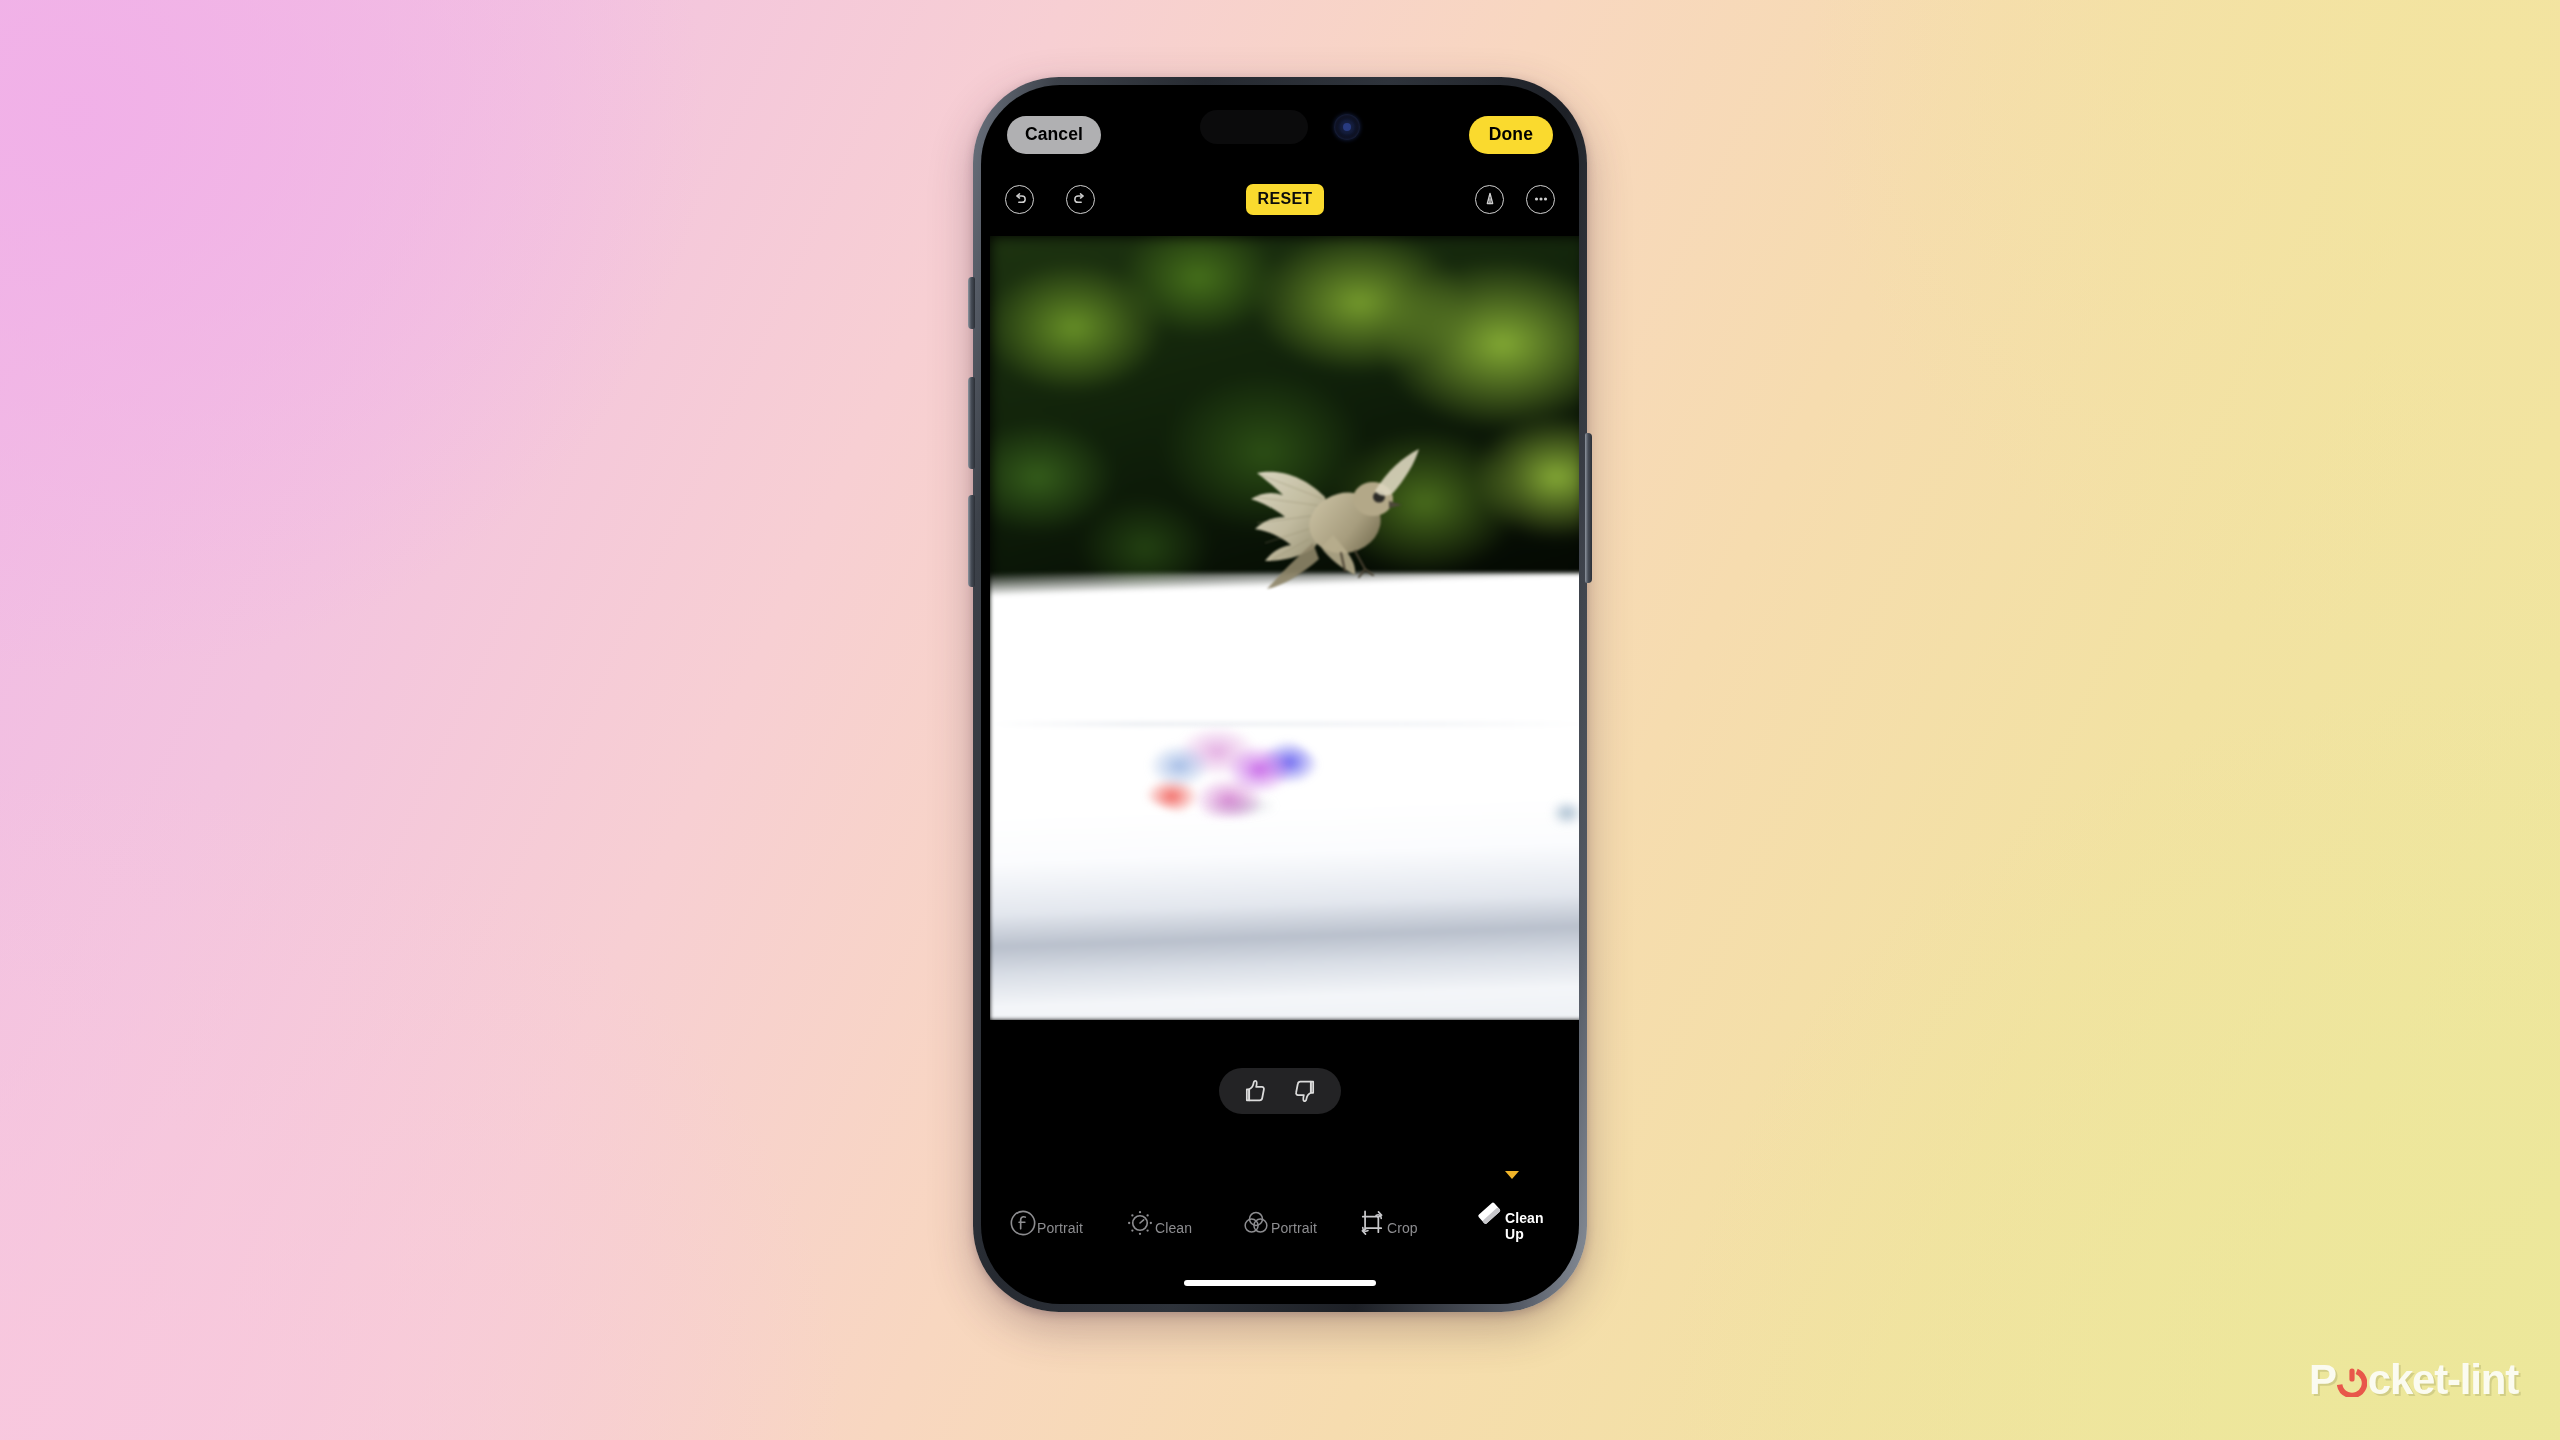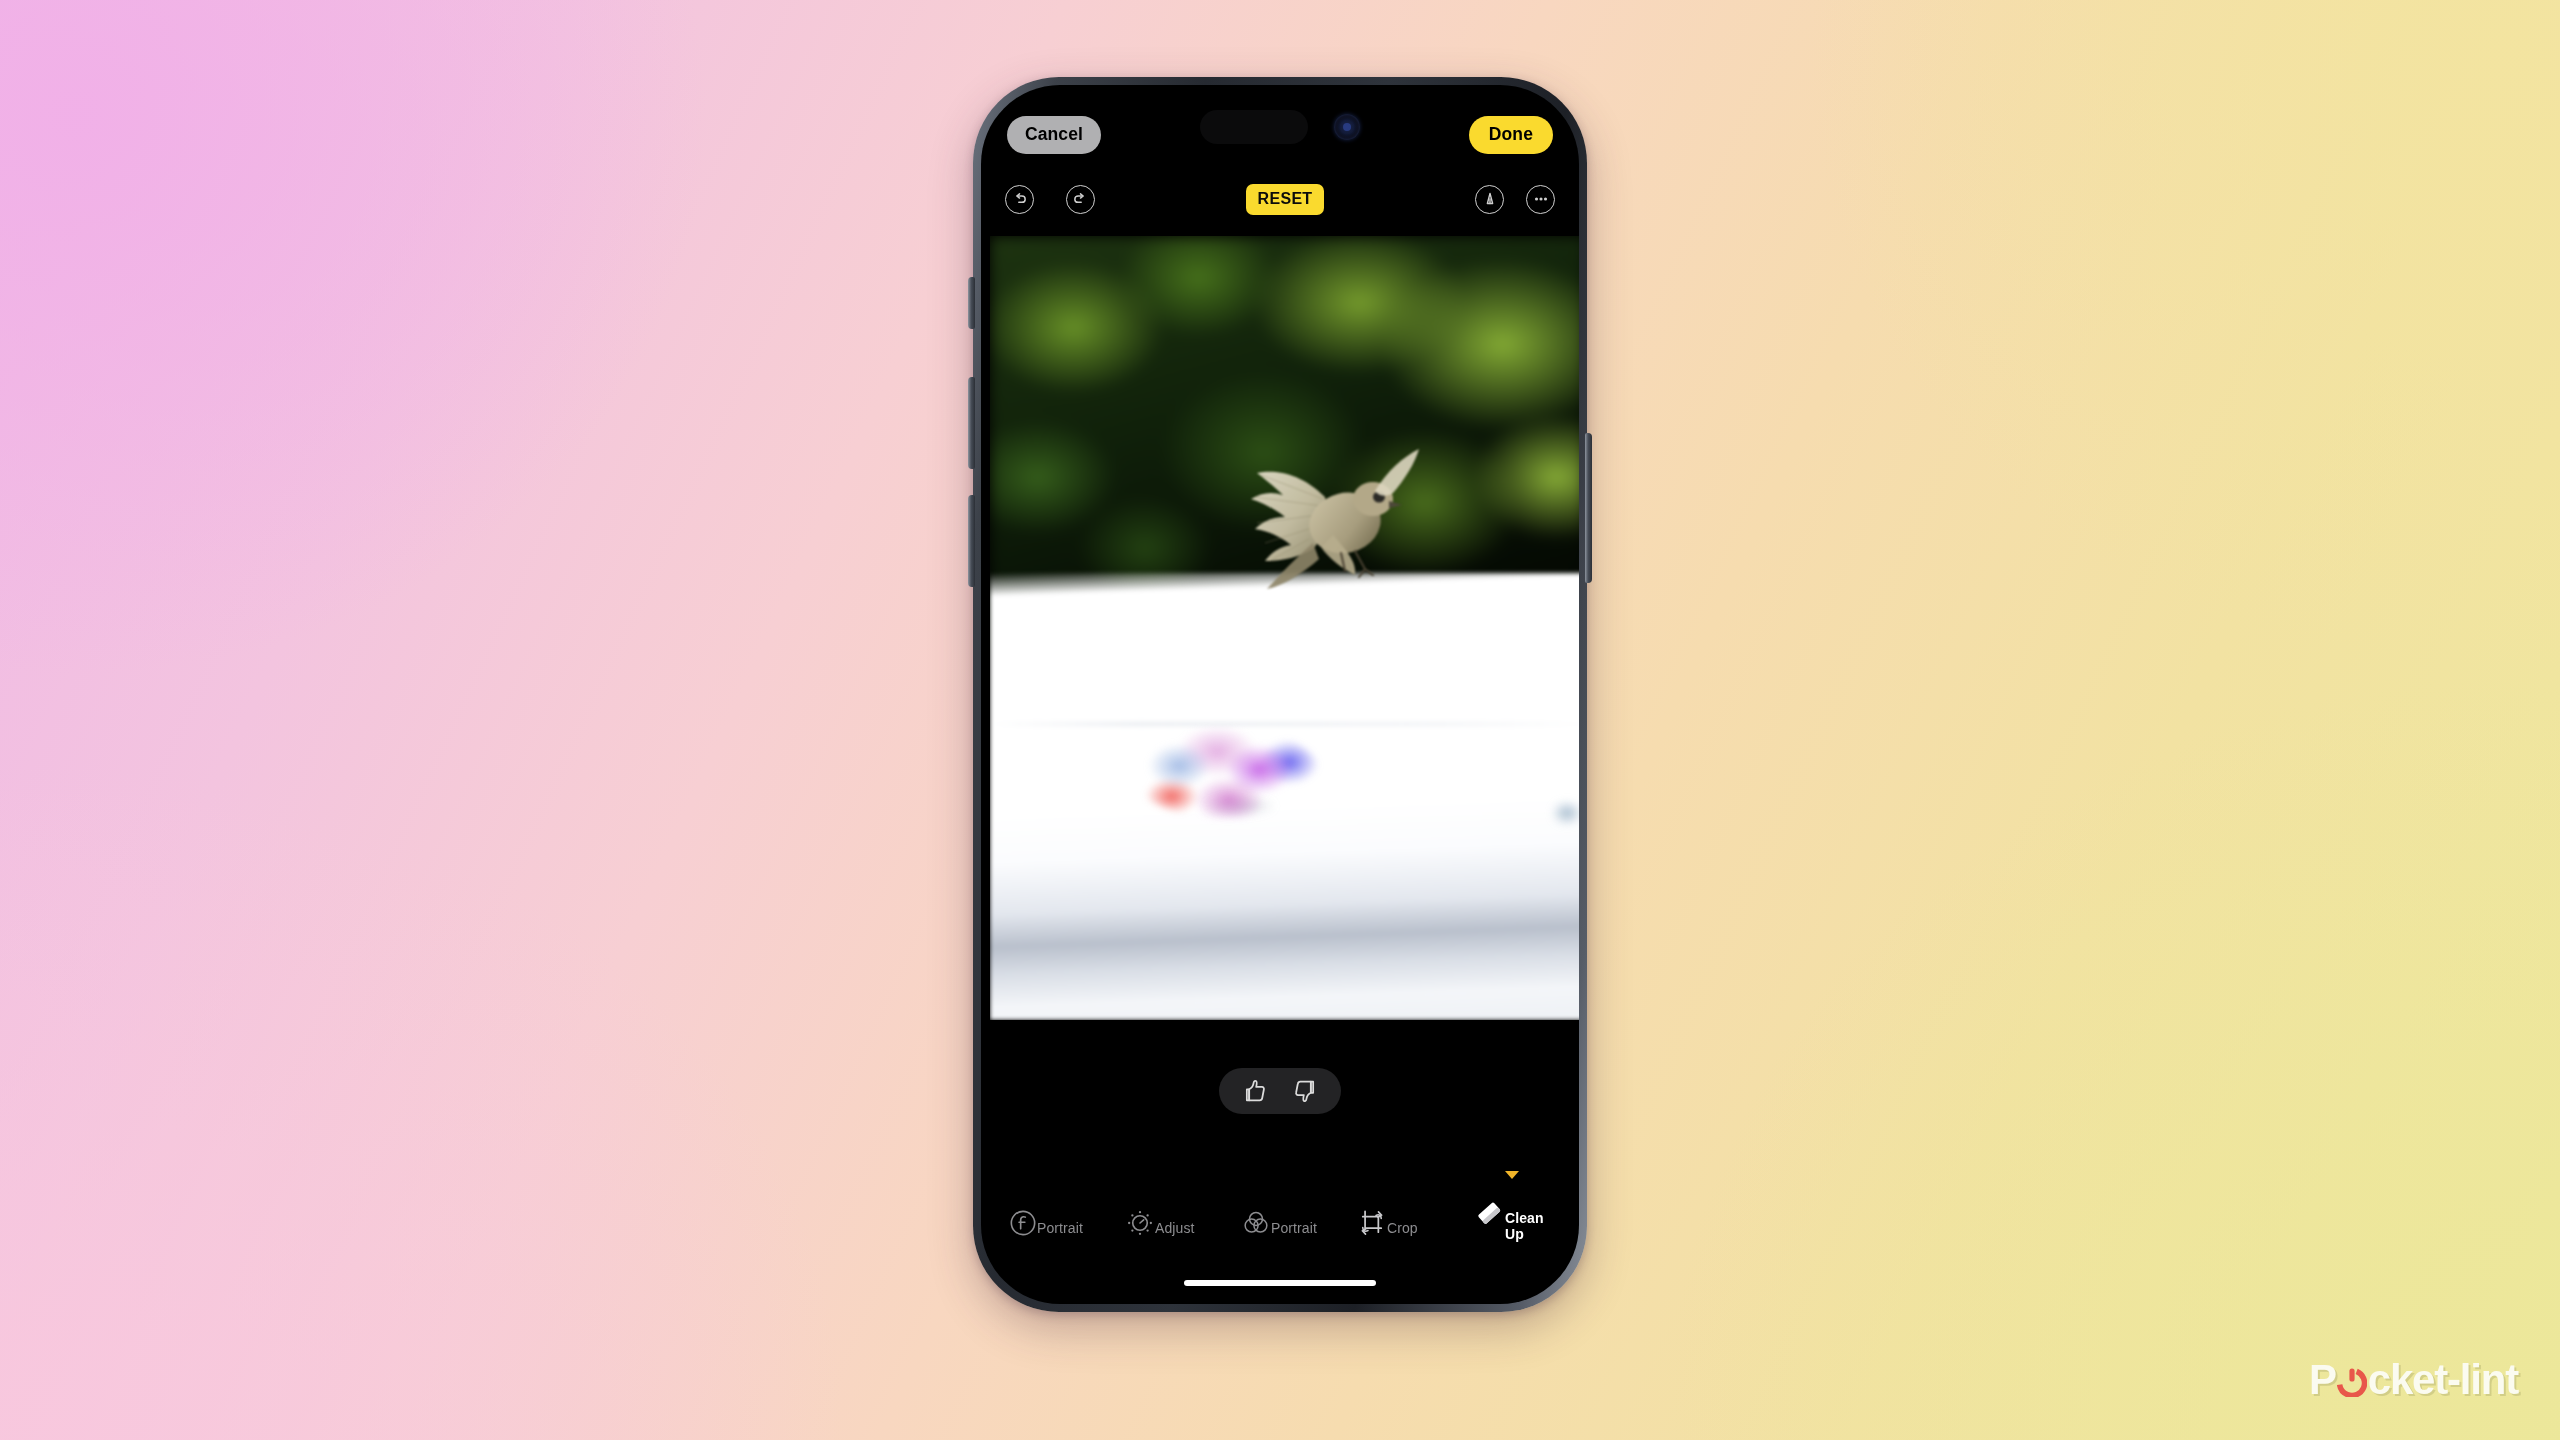--- a/index.html
+++ b/index.html
@@ -358,21 +358,21 @@
                   <circle cx="19.6" cy="6.4" r="1"></circle>
                 <circle cx="22.4" cy="13" r="1"></circle>
                   <circle cx="19.6" cy="19.6" r="1"></circle>
                 <circle cx="13" cy="22.4" r="1"></circle>
                   <circle cx="6.4" cy="19.6" r="1"></circle>
                 <circle cx="3.6" cy="13" r="1"></circle>
                   <circle cx="6.4" cy="6.4" r="1"></circle>
               </g>
             </svg>
           </div>
-          <div class="tool-label">Adjust</div>
+          <div class="tool-label">Clean</div>
         </div>
 
         <div class="tool">
           <div class="tool-icon">
             <svg width="30" height="30" viewBox="0 0 26 26" fill="none" stroke="#8d8d90" stroke-width="1.3">
               <circle cx="13" cy="9.5" r="5.6"></circle>
               <circle cx="9.2" cy="15.2" r="5.6"></circle>
               <circle cx="16.8" cy="15.2" r="5.6"></circle>
             </svg>
           </div>

